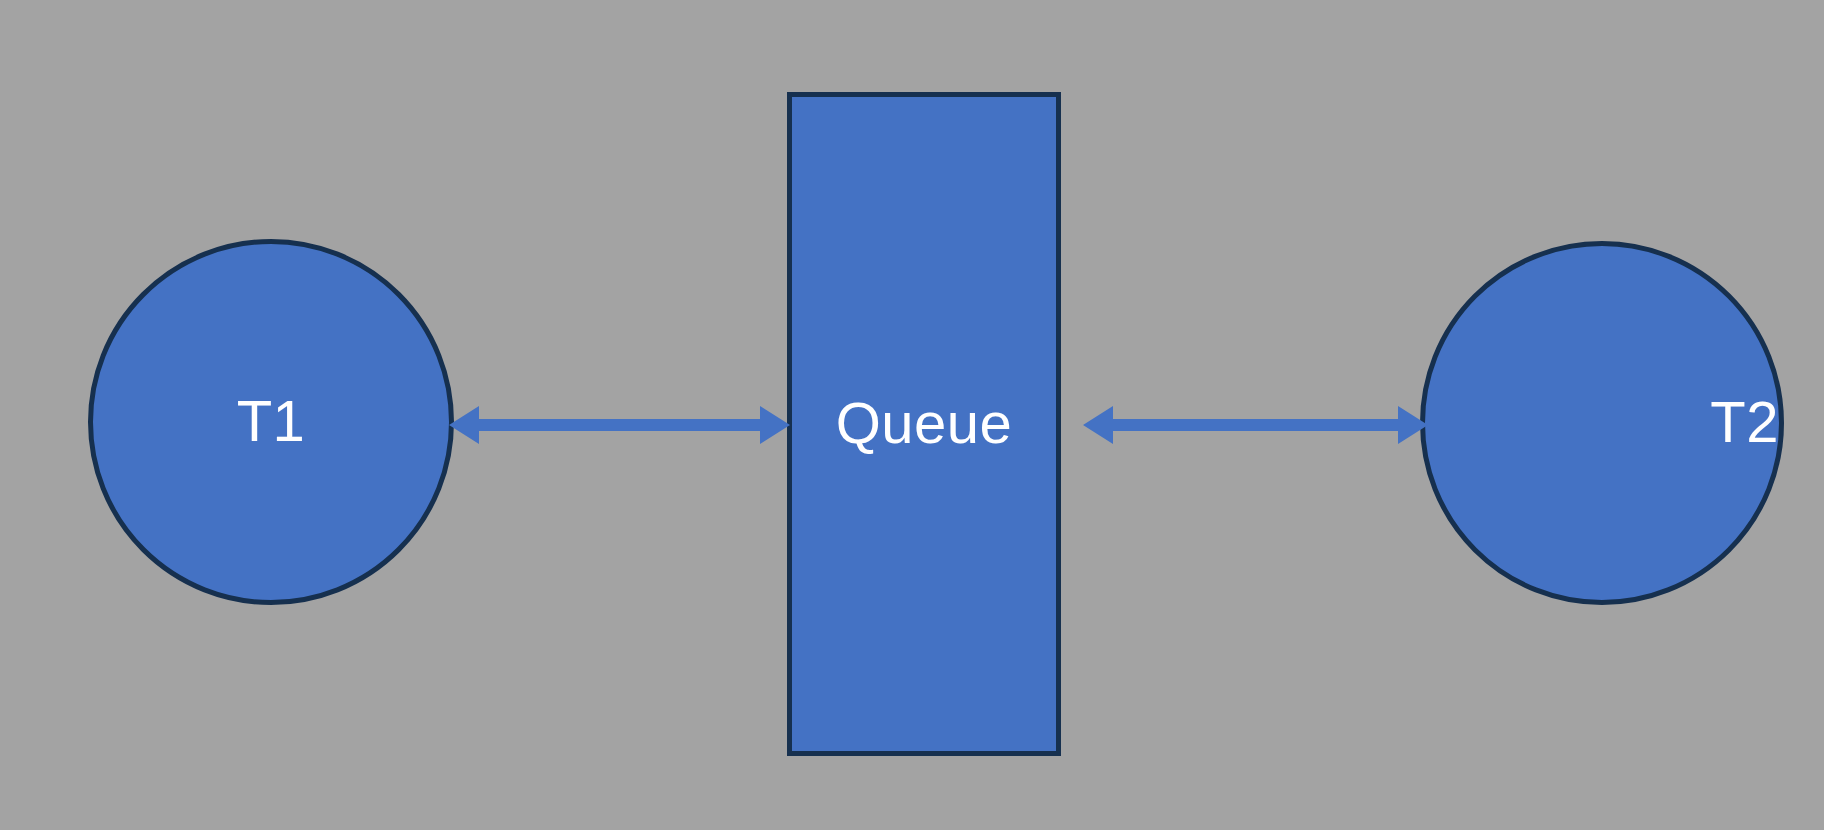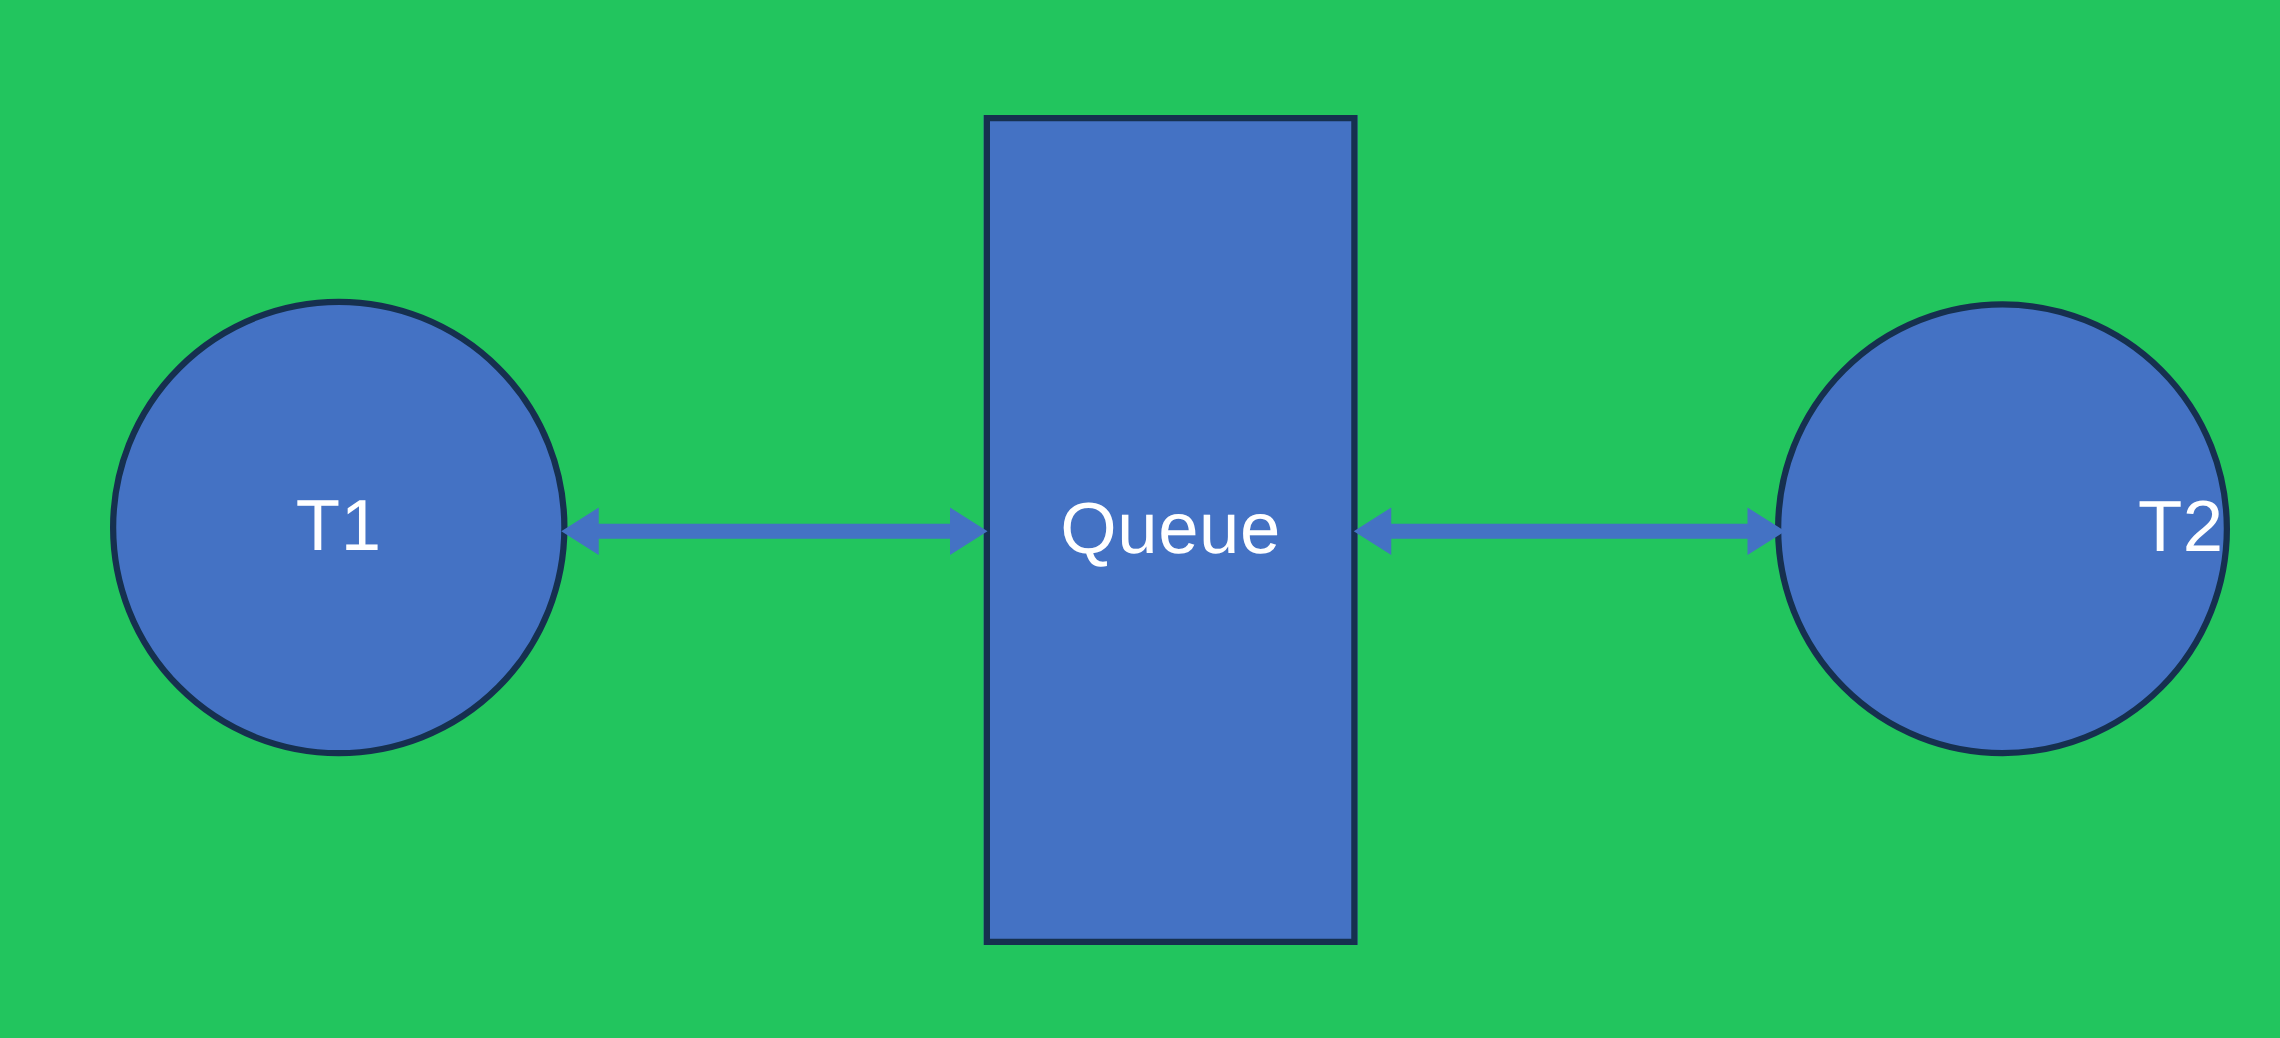--- a/index.html
+++ b/index.html
@@ -50,21 +50,21 @@
   #node-t2 {
     left: 1420px;
     top: 241px;
     width: 364px;
     height: 364px;
     justify-content: flex-end;
   }
   #node-queue {
     left: 787px;
     top: 92px;
-    width: 299px;
+    width: 274px;
     height: 664px;
   }
   .connector {
     position: absolute;
     overflow: visible;
   }
   #connector-t1-queue {
     left: 449px;
     top: 398px;
     width: 341px;
@@ -73,21 +73,21 @@
   #connector-queue-t2 {
     left: 1083px;
     top: 398px;
     width: 345px;
     height: 54px;
   }
 </style>
 </head>
 <body>
 
-<div id="canvas" style="background: #22c55e;">
+<div id="canvas" style="background: #a3a3a3;">
 
   <div class="node node-circle" id="node-t1" style="background: rgb(68, 114, 196); border-color: rgb(22, 48, 79); color: rgb(255, 255, 255);">
     <span class="node-label">T1</span>
   </div>
 
   <div class="node" id="node-queue" style="background: rgb(68, 114, 196); border-color: rgb(22, 48, 79); color: rgb(255, 255, 255);">
     <span class="node-label">Queue</span>
   </div>
 
   <div class="node node-circle" id="node-t2" style="background: rgb(68, 114, 196); border-color: rgb(22, 48, 79); color: rgb(255, 255, 255);">

